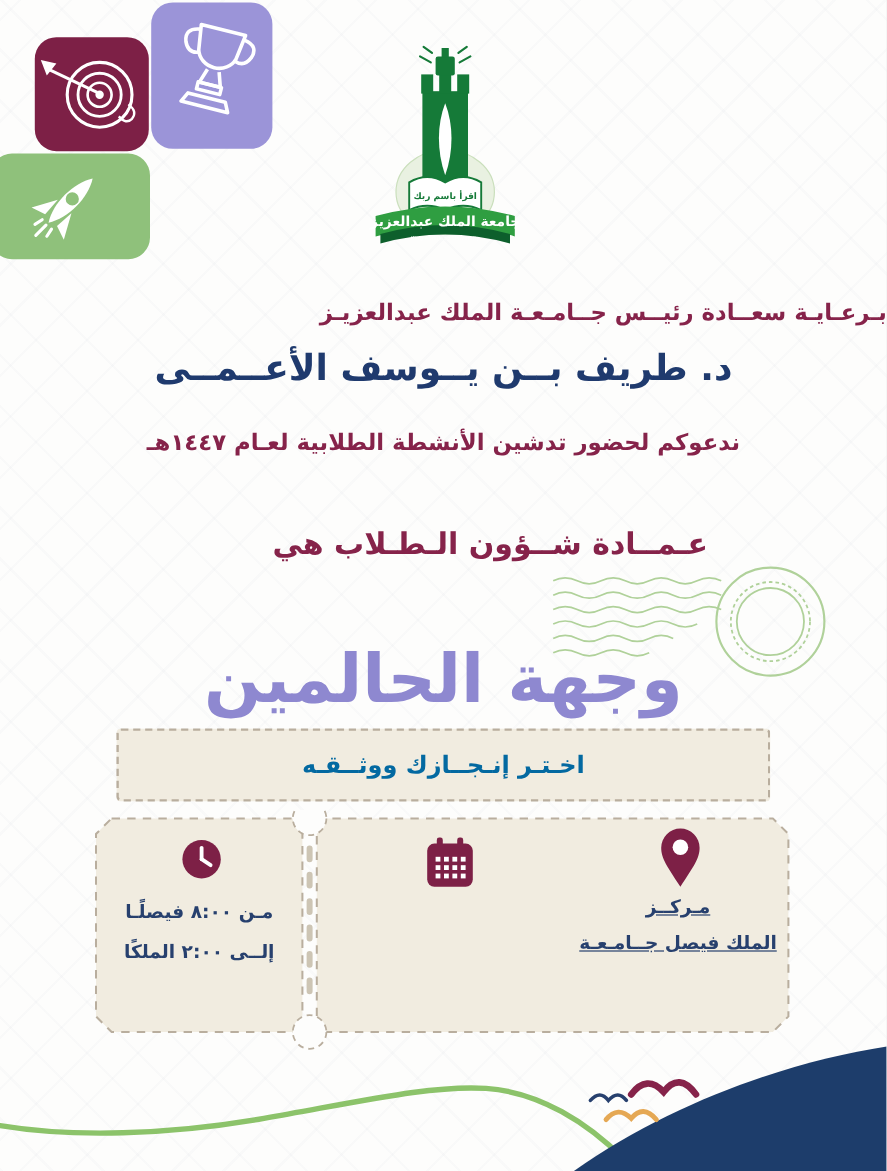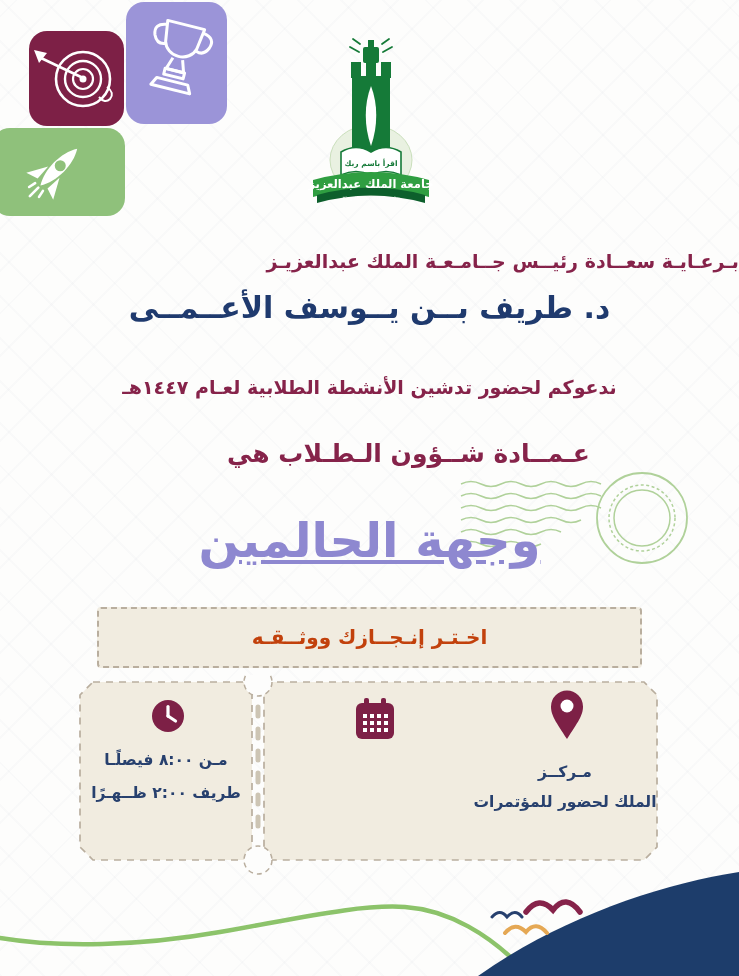--- a/index.html
+++ b/index.html
@@ -11,37 +11,37 @@
       repeating-linear-gradient(-45deg, rgba(195,200,212,0.07) 0 2px, transparent 2px 30px);
     font-family:"DejaVu Sans", sans-serif;
   }
   .abs{position:absolute;}
   .sq{position:absolute;border-radius:18px;}
   .txt{position:absolute;left:0;width:739px;text-align:center;direction:rtl;font-weight:bold;}
   .maroon{color:#86234a;}
   .navy{color:#27406e;}
   .t-patronage{top:250px;font-size:19px;letter-spacing:0;text-align:right;}
   .t-president{top:290px;font-size:30px;color:#1f3a6e;text-align:center;}
-  .t-invitation{top:376px;font-size:19px;}
+  .t-invitation{top:358px;font-size:19px;}
   .t-under{top:400px;font-size:19px;}
   .t-deanship{top:439px;font-size:25px;margin-left:39px;}
-  .t-slogan{top:492px;font-size:48px;color:#8e88d0;line-height:96px;text-decoration:underline;}
+  .t-slogan{top:519px;font-size:56px;color:#8e88d0;line-height:96px;}
   .cta-banner{
     position:absolute;left:97px;top:607px;width:541px;height:57px;
     background:#f1ece0;border:2px dashed #b9ae9e;border-radius:4px;
   }
   .cta-banner span{display:block;line-height:57px;text-align:center;direction:rtl;
-    font-weight:bold;font-size:20px;color:#c2410c;}
+    font-weight:bold;font-size:20px;color:#0369a1;}
   .tcol{position:absolute;direction:rtl;text-align:center;font-weight:bold;
     color:#27406e;font-size:15.5px;}
   .tcol div{margin:0;}
   .col-time{left:80px;top:744px;width:172px;line-height:33px;}
   .col-date{left:268px;top:746px;width:214px;line-height:21px;}
   .col-date .gap{margin-top:11px;}
-  .col-venue{left:462px;top:762px;width:206px;line-height:21px;}
+  .col-venue{left:462px;top:746px;width:206px;line-height:21px;text-decoration:underline;}
   .col-venue .gap{margin-top:9px;}
 </style>
 </head>
 <body>
 
 <div class="canvas">
 
   <div class="sq" style="left:126px;top:2px;width:101px;height:122px;background:#9b94d8;">
     <svg width="101" height="122" viewBox="0 0 101 122">
       <g transform="translate(52,56) rotate(14)" stroke="#fff" stroke-width="3" fill="none" stroke-linejoin="round">
@@ -175,27 +175,27 @@
     </g>
   </svg>
 
   <svg class="abs" style="left:547px;top:690px;" width="40" height="52" viewBox="0 0 40 52">
     <path d="M20,49 C9,32 4,25.5 4,16.5 A16,16 0 0 1 36,16.5 C36,25.5 31,32 20,49 Z" fill="#7d2046"></path>
     <circle cx="20" cy="16" r="6.5" fill="#fff"></circle>
   </svg>
 
   <div class="tcol col-time">
     <div>مـن ٨:٠٠ فيصلًـا</div>
-    <div>طريف ٢:٠٠ ظــهـرًا</div>
+    <div>إلــى ٢:٠٠ الملكًا</div>
   </div>
 
 
   <div class="tcol col-venue">
     <div>مـركــز</div>
-    <div class="gap">الملك لحضور للمؤتمرات</div>
+    <div class="gap">الملك فيصل جــامـعـة</div>
   </div>
 
   <svg class="abs" style="left:0;top:856px;" width="739" height="120" viewBox="0 0 739 120">
     <path d="M0,82 C60,92 140,90 220,76 C300,62 360,48 405,51 C450,54 490,80 520,110" fill="none" stroke="#8cc36a" stroke-width="4.5" stroke-linecap="round"></path>
     <path d="M739,16 C660,28 560,62 478,120 L739,120 Z" fill="#1d3d6b"></path>
     <g fill="none" stroke-linecap="round">
       <path d="M492,61 q8,-9 15,0 q8,-9 15,0" stroke="#27406e" stroke-width="3"></path>
       <path d="M526,56 q13,-17 27,-2 q13,-17 27,2" stroke="#86234a" stroke-width="5.5"></path>
       <path d="M505,77 q10,-12 21,-1 q10,-12 21,1" stroke="#e5a854" stroke-width="4"></path>
     </g>

